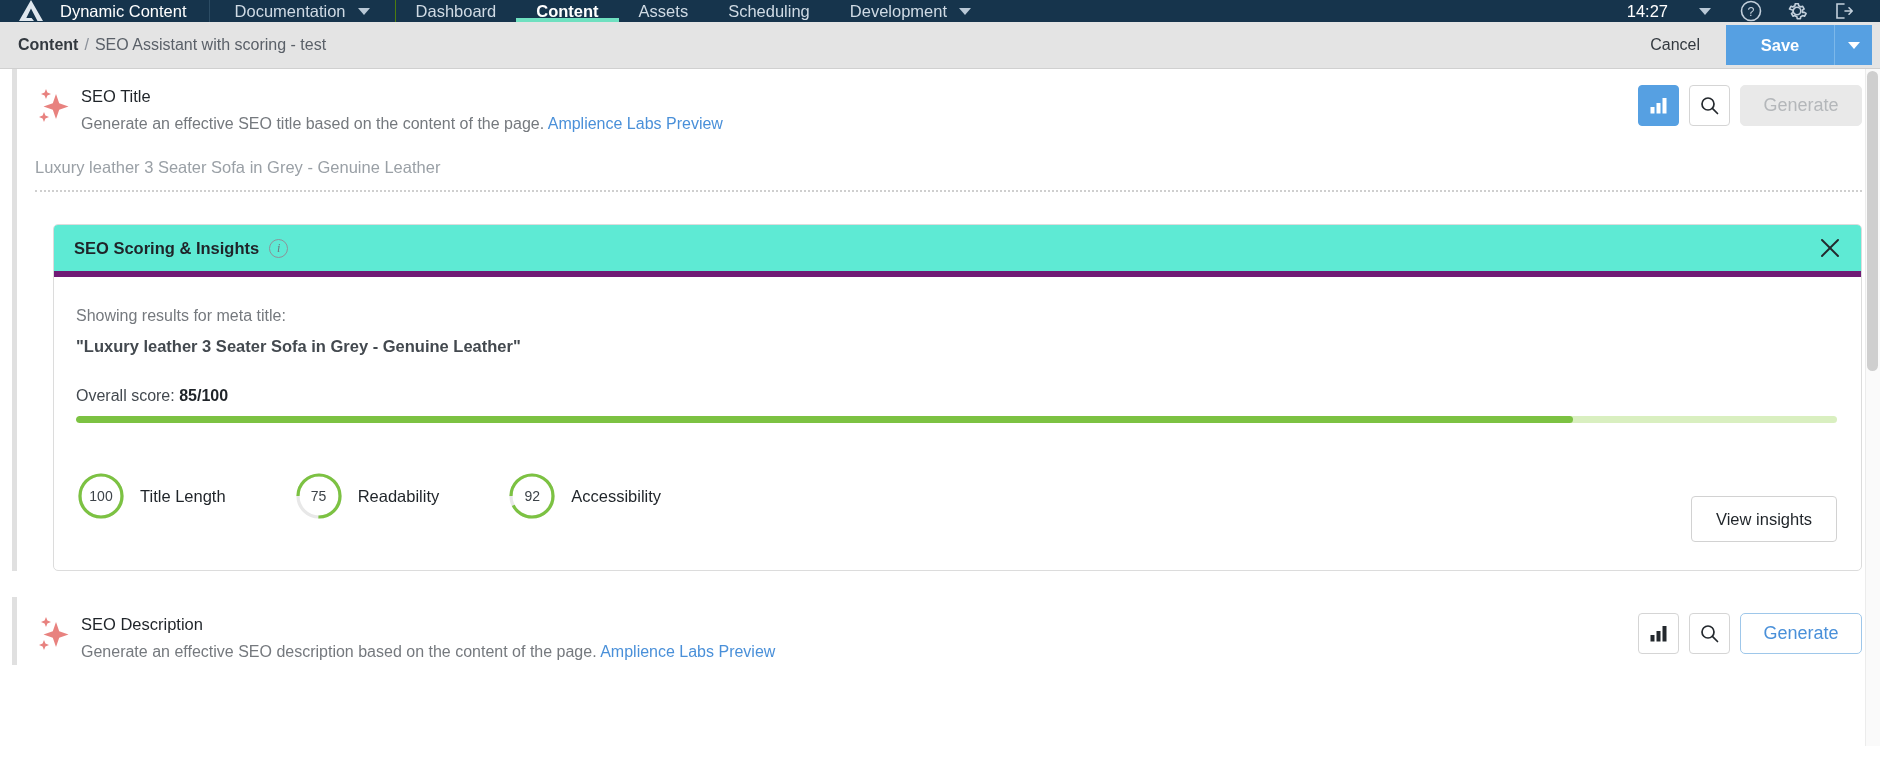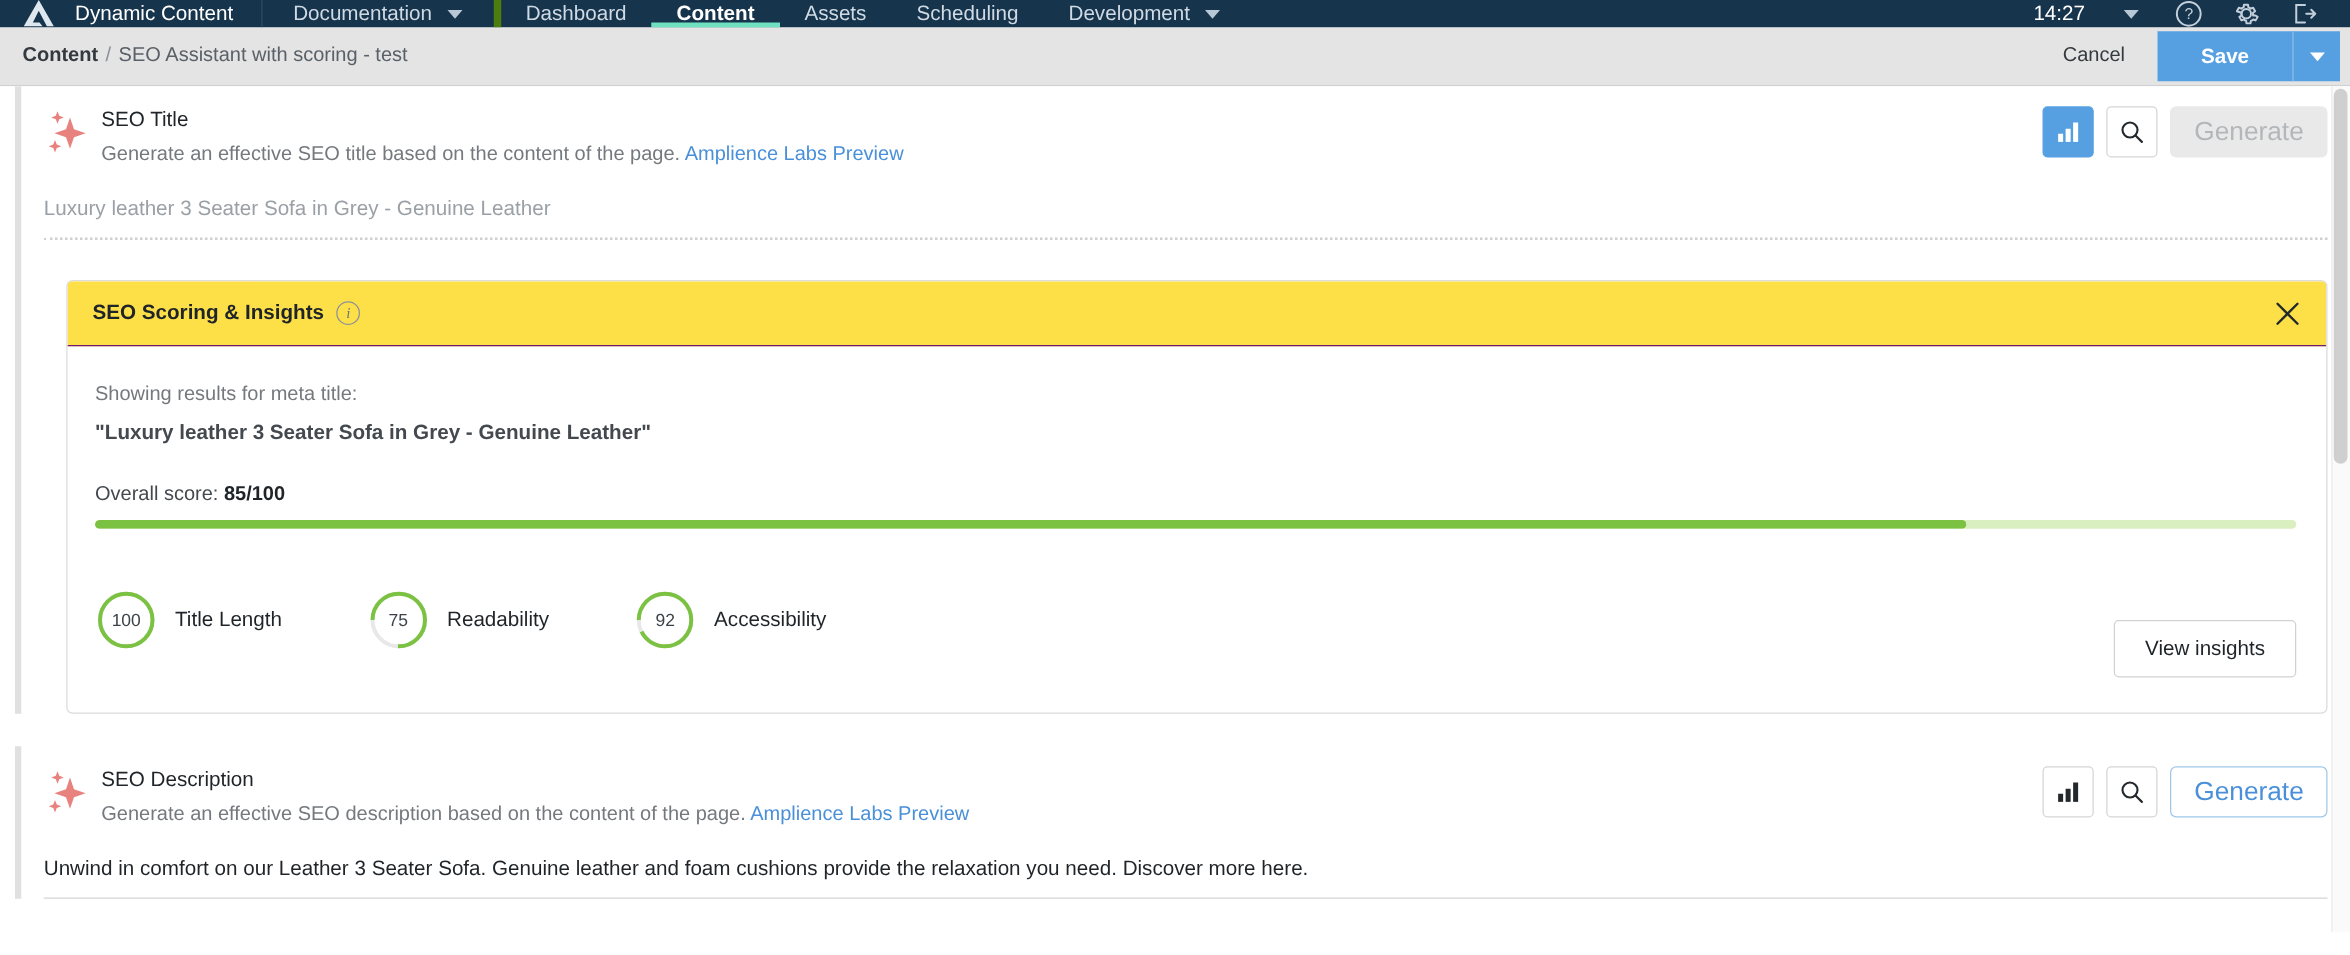--- a/index.html
+++ b/index.html
@@ -34,21 +34,21 @@
     display: flex; align-items: center;
     padding: 0 20px;
     gap: 12px;
     white-space: nowrap;
     color: #cfdae4;
     height: 100%;
     position: relative;
     cursor: pointer;
     font-size: 16.5px;
   }
-  .nav-item.first { border-right: 6px solid #4d7c0f; padding-left: 25px; padding-right: 25px;}
+  .nav-item.first { border-right: 1px solid #4d7c0f; padding-left: 25px; padding-right: 25px;}
   .nav-item.active { color: #ffffff; font-weight: bold; }
   .nav-item.active::after {
     content: ""; position: absolute; left: 0; right: 0; bottom: 0;
     height: 4px; background: #6fe0c0;
   }
   .caret-down {
     width: 0; height: 0;
     border-left: 6.5px solid transparent;
     border-right: 6.5px solid transparent;
     border-top: 7px solid #b9c8d6;
@@ -134,21 +134,21 @@
     border: 1px solid #d5d5d5;
     background: #ffffff;
     border-radius: 4px;
     display: flex; align-items: center; justify-content: center;
     cursor: pointer;
   }
   .icon-btn.active { background: #56a0e2; border-color: #56a0e2; }
   .gen-btn {
     height: 41px; min-width: 122px;
     border-radius: 5px;
-    font-size: 21px;
+    font-size: 18px;
     font-family: "Liberation Sans", sans-serif;
     cursor: pointer;
     padding: 0 18px;
   }
   .gen-btn.disabled { background: #e9e9e9; border: 1px solid #e9e9e9; color: #b4b7ba; cursor: default;}
   .gen-btn.enabled { background: #ffffff; border: 1px solid #9ec7ea; color: #4a90d9; }
 
   .value-row { padding-right: 18px; margin-top: 16px;}
   .value-text { font-size: 16.5px; line-height: 28px; padding-bottom: 9px; }
   .value-text.placeholder { color: #9aa0a6; }
@@ -158,22 +158,22 @@
 
   
   .seo-panel {
     margin: 32px 18px 0 18px;
     border: 1px solid #dcdcdc;
     border-radius: 5px;
     background: #ffffff;
     overflow: hidden;
   }
   .seo-panel-head {
-    background: #fde047;
-    border-bottom: 1px solid #701a75;
+    background: #5eead4;
+    border-bottom: 6px solid #701a75;
     height: 52px;
     display: flex; align-items: center;
     padding: 0 16px 0 20px;
   }
   .seo-panel-title { font-size: 16.5px; color: #1f2429; font-weight: bold; }
   .info-icon {
     width: 19px; height: 19px; border-radius: 50%;
     border: 1.5px solid #8d9298;
     color: #6f747a; font-size: 12px; font-style: italic;
     display: inline-flex; align-items: center; justify-content: center;
@@ -439,23 +439,20 @@
           <div class="icon-btn">
             <svg width="21" height="21" viewBox="0 0 21 21">
               <circle cx="9" cy="9" r="6" fill="none" stroke="#23282d" stroke-width="1.7"></circle>
               <line x1="13.4" y1="13.4" x2="18.5" y2="18.5" stroke="#23282d" stroke-width="1.7" stroke-linecap="round"></line>
             </svg>
           </div>
           <button class="gen-btn enabled">Generate</button>
         </div>
       </div>
 
-      <div class="value-row">
-        <div class="value-text filled underline-solid">Unwind in comfort on our Leather 3 Seater Sofa. Genuine leather and foam cushions provide the relaxation you need. Discover more here.</div>
-      </div>
 
     </div>
   </div>
 
   <div class="scroll-rail">
     <div class="scroll-thumb"></div>
   </div>
 </div>
 
 </body></html>

